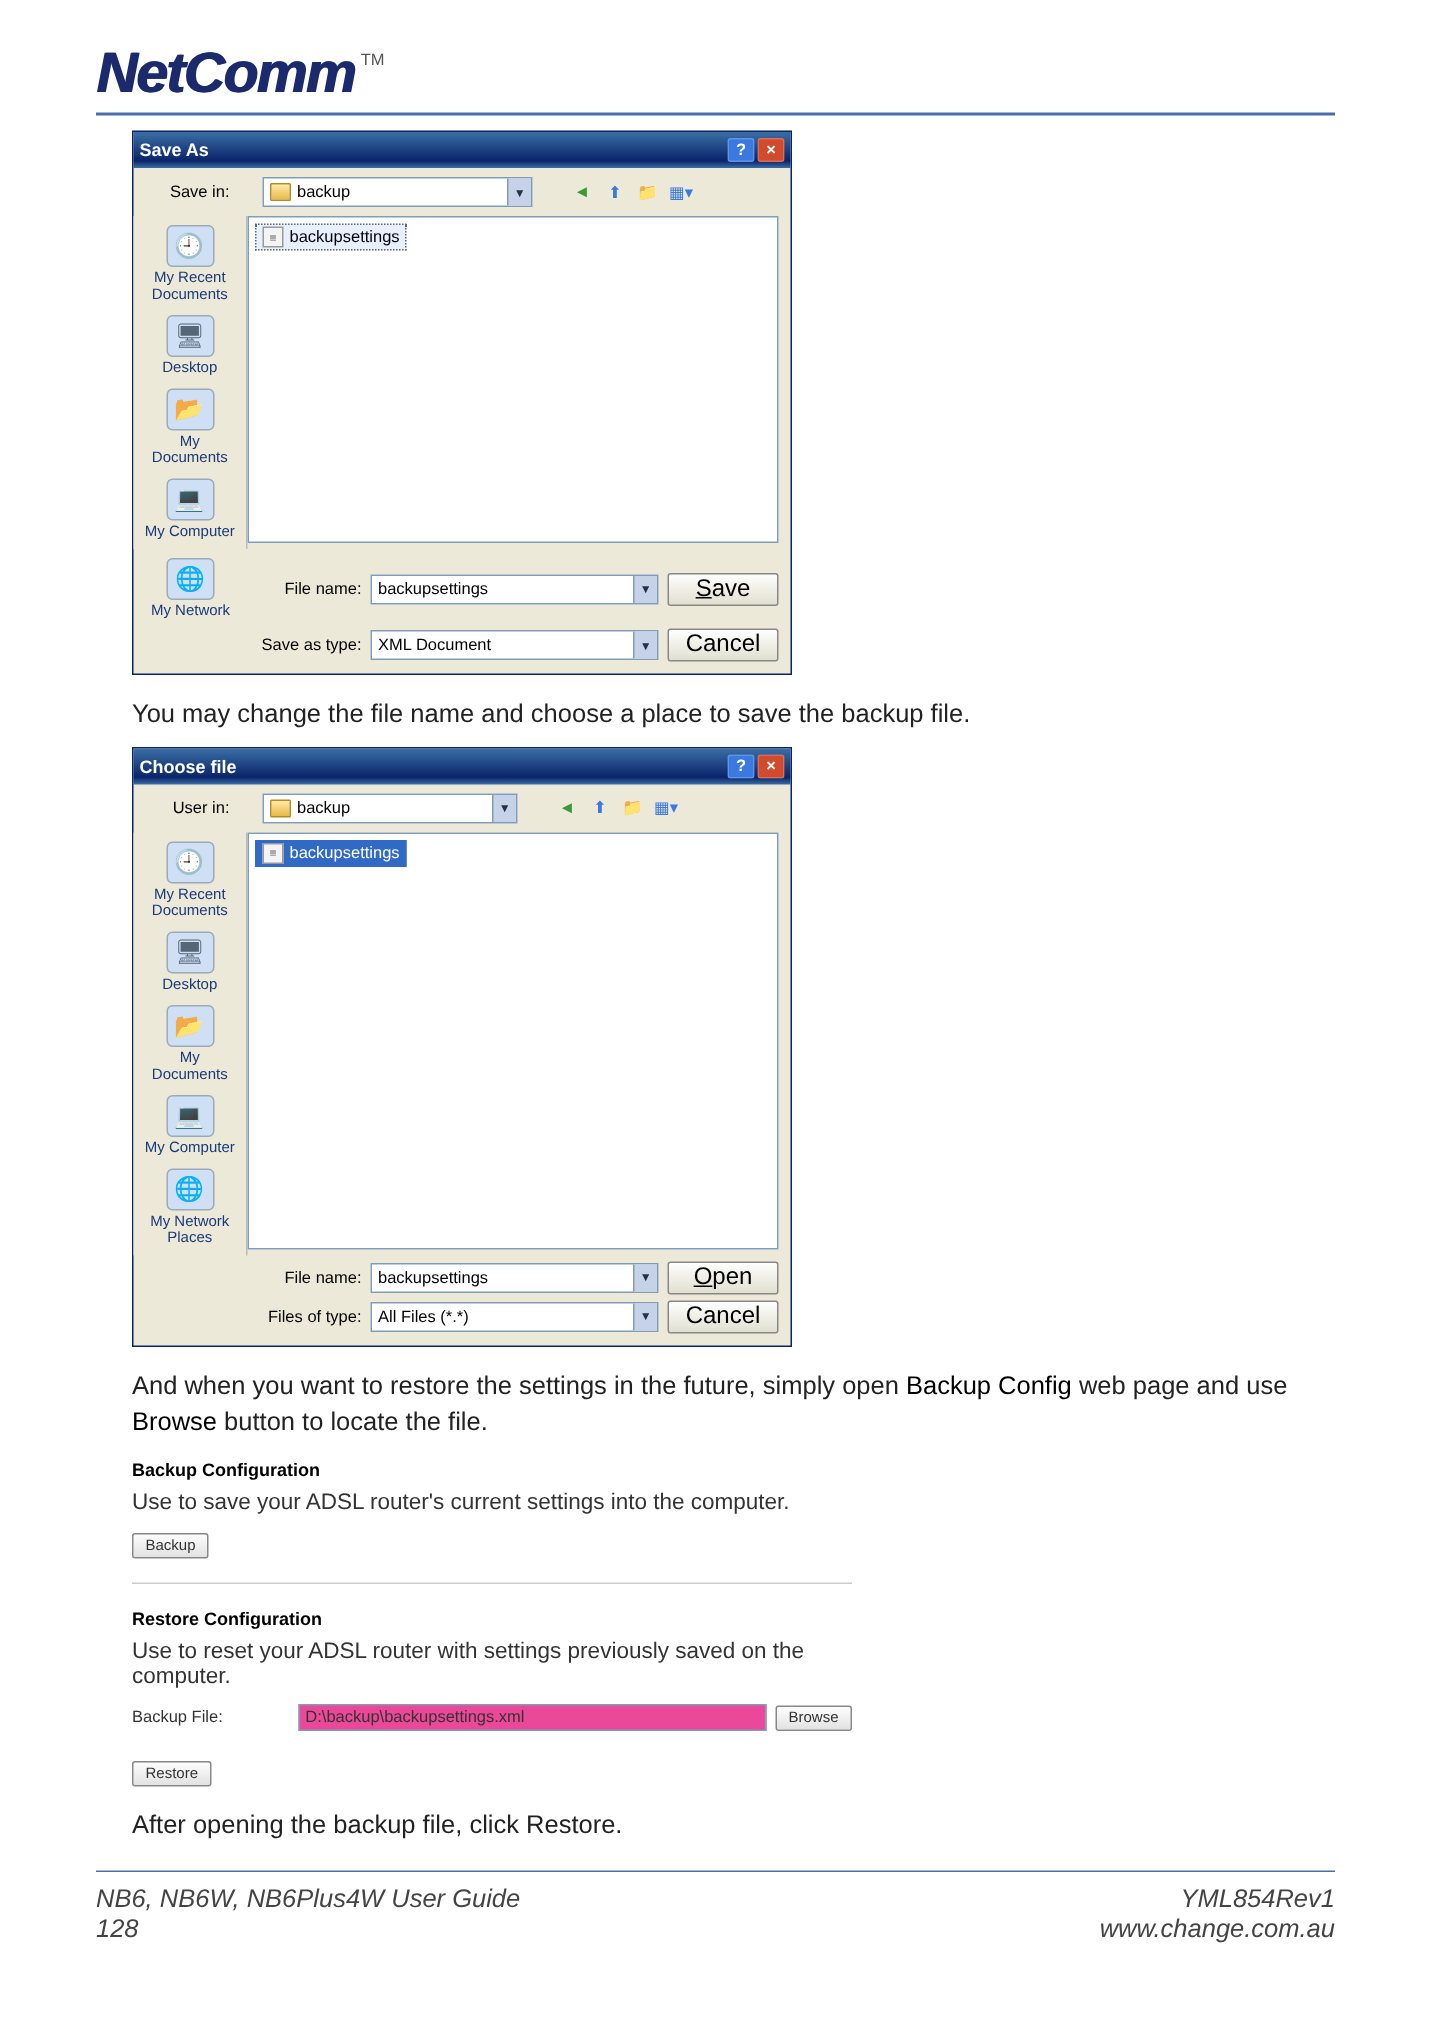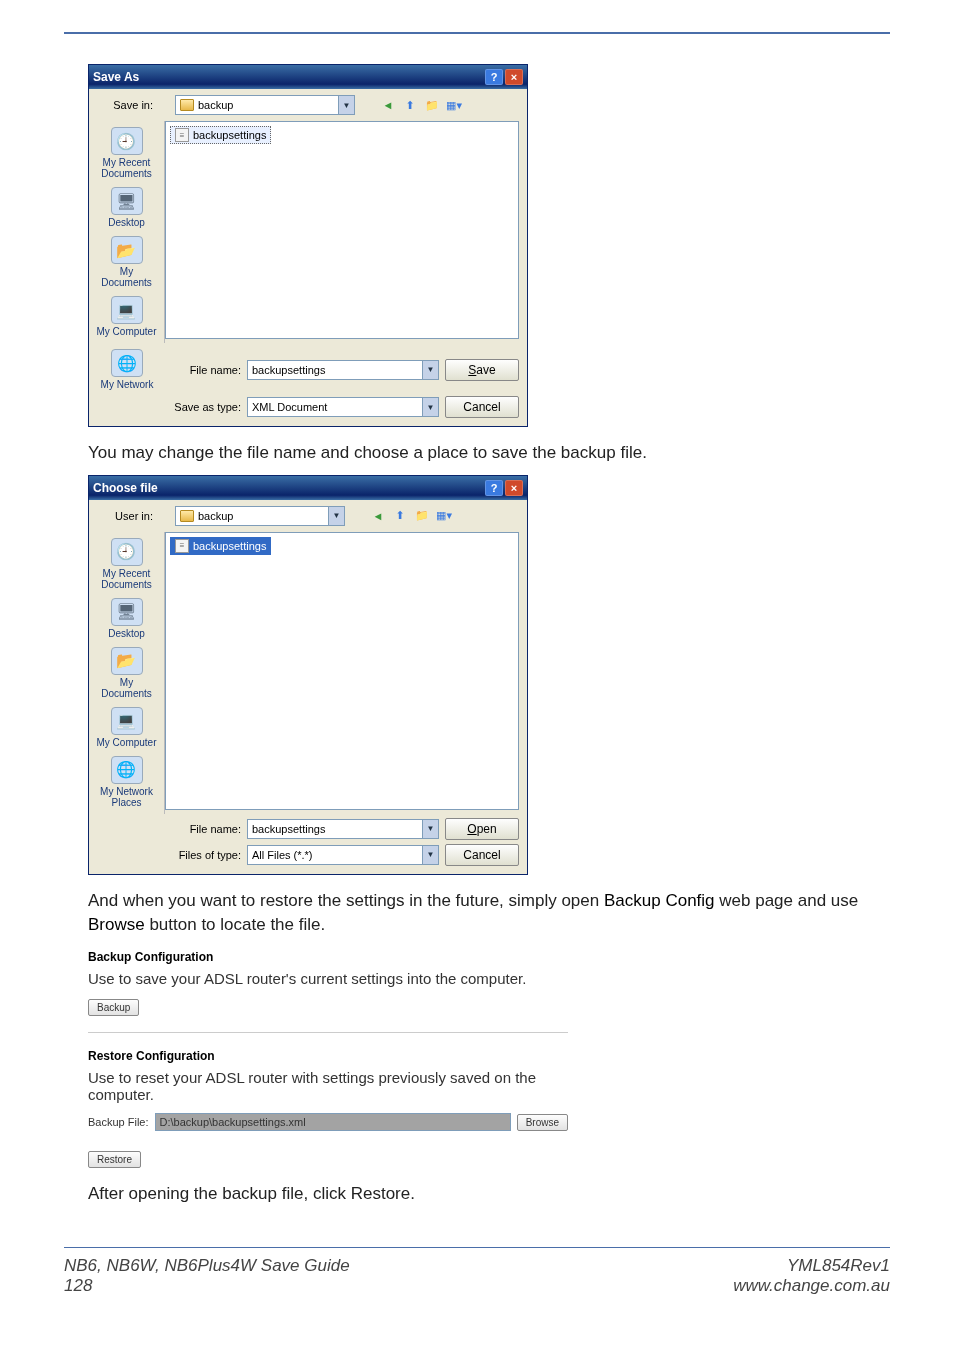--- a/index.html
+++ b/index.html
@@ -36,44 +36,48 @@
   .place { width: 64px; text-align: center; font-size: 10px; color: #1a3a7a; padding: 2px 0; }
   .place .pi { width: 32px; height: 28px; margin: 0 auto 2px; border-radius: 4px; background: #cfe0f4; border: 1px solid #9ab; display: flex; align-items: center; justify-content: center; font-size: 16px; color: #567; }
   .xp-filearea { flex: 1; background: #fff; border: 1px solid #7f9db9; margin: 0 8px 4px 0; padding: 4px; min-height: 180px; }
   .file-item { display: inline-flex; align-items: center; gap: 4px; border: 1px dotted #666; padding: 1px 4px; background: #e8f0ff; font-size: 11px; }
   .file-item.sel { background: #316ac5; color: #fff; border: 1px solid #316ac5; }
   .file-ico { width: 14px; height: 14px; background: #f4f4f4; border: 1px solid #999; font-size: 8px; display: flex; align-items: center; justify-content: center; color: #666; }
 
   .xp-bottom { display: grid; grid-template-columns: 76px 70px 1fr 74px; gap: 4px 6px; align-items: center; padding: 4px 8px 8px 0; }
   .xp-input { height: 20px; border: 1px solid #7f9db9; background: #fff; padding: 0 4px; position: relative; display: flex; align-items: center; font-size: 11px; }
   .xp-input .dd { position: absolute; right: 0; top: 0; width: 16px; height: 100%; background: #c5d2e8; border-left: 1px solid #7f9db9; display: flex; align-items: center; justify-content: center; font-size: 8px; color: #234; }
-  .xp-btn { height: 22px; border: 1px solid #888; background: linear-gradient(#fefefe,#e0e0d0); font-size: 12px; display: flex; align-items: center; justify-content: center; border-radius: 2px; }
+  .xp-btn { height: 22px; border: 1px solid #888; background: linear-gradient(#fefefe,#e0e0d0); font-size: 16px; display: flex; align-items: center; justify-content: center; border-radius: 2px; }
 
   
   .cfg { margin-left: 24px; font-family: Verdana, Arial, sans-serif; width: 480px; }
   .cfg-h { font-size: 12px; font-weight: bold; color: #000; margin: 14px 0 6px; }
   .cfg-t { font-size: 15px; color: #333; margin-bottom: 10px; }
   .cfg-btn { display: inline-block; border: 1px solid #888; background: linear-gradient(#fdfdfd,#e2e2e2); font-size: 10px; padding: 2px 8px; border-radius: 2px; }
   .cfg-hr { height: 1px; background: #ccc; margin: 16px 0; }
   .cfg-row { display: flex; align-items: center; gap: 6px; font-size: 11px; }
-  .cfg-row .inp { flex: 1; border: 1px solid #7f9db9; background: #a3a3a3; height: 18px; padding: 0 4px; display: flex; align-items: center; font-size: 11px; }
+  .cfg-row .inp { flex: 1; border: 1px solid #7f9db9; background: #ec4899; height: 18px; padding: 0 4px; display: flex; align-items: center; font-size: 11px; margin-left: 44px; }
 
   
   .footer { position: absolute; left: 64px; right: 64px; bottom: 54px; border-top: 1px solid #4a6ea9; padding-top: 8px; display: flex; justify-content: space-between; font-style: italic; font-size: 17px; color: #444; }
   .footer .r { text-align: right; }
 
   .underline-first::first-letter { text-decoration: underline; }
 </style>
 </head>
 <body>
 
 <div class="page">
+  <div class="logo-row">
+    <span class="logo">NetComm</span>
+    <span class="tm">TM</span>
+  </div>
   <div class="hr-blue"></div>
 
-  <div class="xp-dialog" style="margin-top:30px">
+  <div class="xp-dialog" style="margin-top:10px">
     <div class="xp-titlebar">
       <span>Save As</span>
       <div class="xp-title-icons">
         <div class="xp-ticon help">?</div>
         <div class="xp-ticon">×</div>
       </div>
     </div>
     <div class="xp-toolbar">
       <span class="xp-label">Save in:</span>
       <div class="xp-select">
@@ -205,20 +209,20 @@
     </div>
     <div style="height:18px"></div>
     <span class="cfg-btn">Restore</span>
   </div>
 
   <p class="body-text">After opening the backup file, click Restore.</p>
 </div>
 
 <div class="footer">
   <div>
-    <div>NB6, NB6W, NB6Plus4W Save Guide</div>
+    <div>NB6, NB6W, NB6Plus4W User Guide</div>
     <div>128</div>
   </div>
   <div class="r">
     <div>YML854Rev1</div>
     <div>www.change.com.au</div>
   </div>
 </div>
 
 </body></html>

